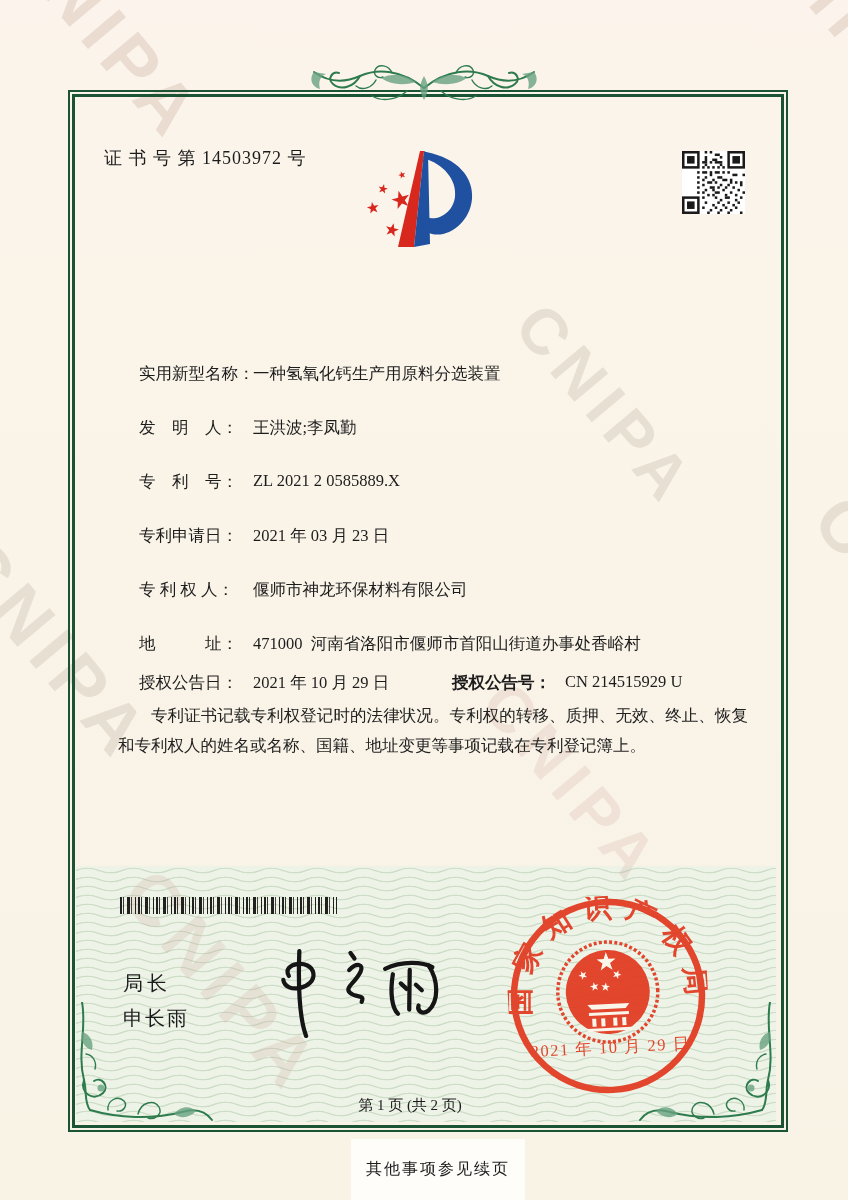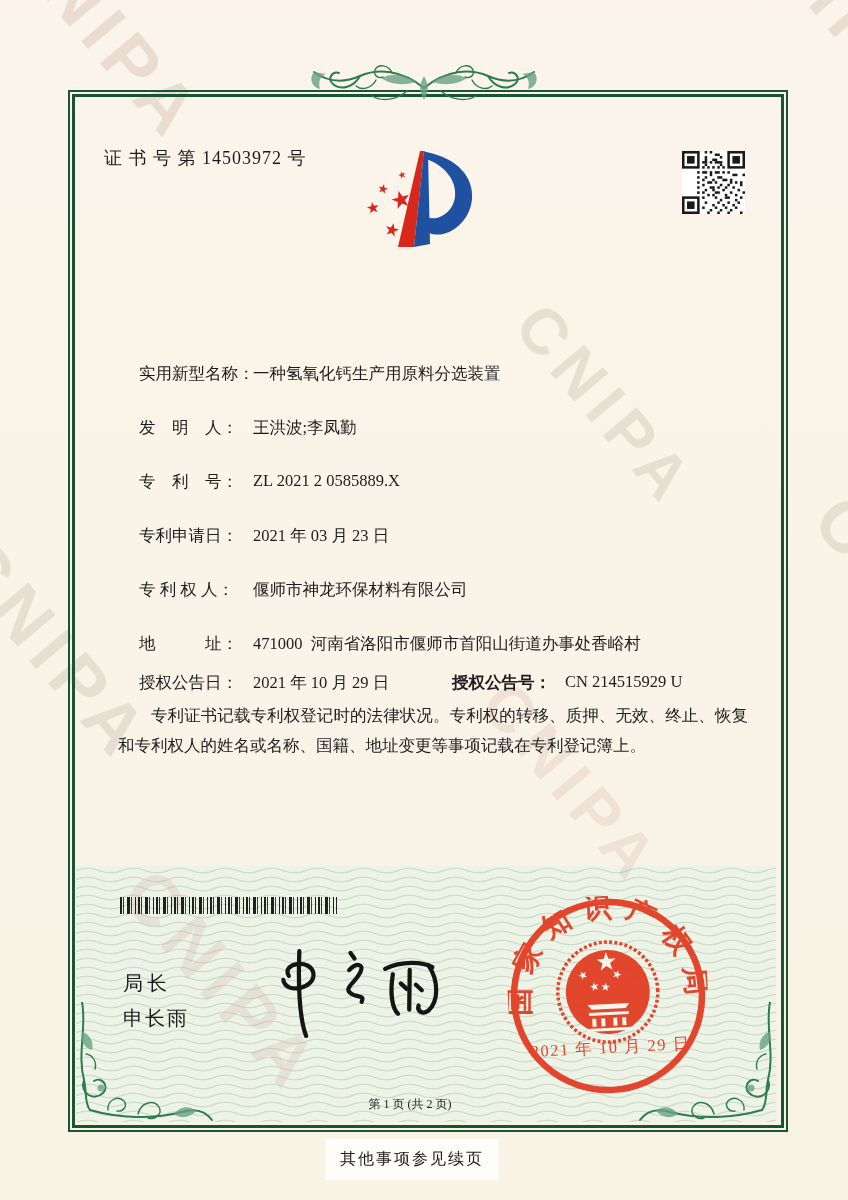--- a/index.html
+++ b/index.html
@@ -54,23 +54,23 @@
       #20201e 7px 10px,transparent 10px 11px,#45423c 11px 12px,transparent 12px 15px,
       #20201e 15px 16px,transparent 16px 18px);}
   .sig-title{position:absolute;left:123px;top:970px;font-size:20px;z-index:4;
     font-family:"Liberation Sans",sans-serif;letter-spacing:4px;text-align:right;}
   .sig-name{position:absolute;left:123px;top:1005px;font-size:20px;z-index:4;
     font-family:Liberation Mono, monospace;letter-spacing:2px;}
   .signature{position:absolute;left:250px;top:938px;width:196px;height:104px;z-index:5;transform:rotate(-2deg);}
   .seal{position:absolute;left:508px;top:896px;width:200px;height:200px;z-index:6;
     opacity:.93;transform:rotate(-3deg);}
   .page-info{position:absolute;left:60px;top:1096px;width:700px;text-align:center;
-    font-size:12px;z-index:4;white-space:pre;}
-  .cont-box{position:absolute;left:325px;top:1139px;background:#fffdfa;
-    padding:10px 15px;font-size:16px;letter-spacing:2px;z-index:4;}
+    font-size:15px;z-index:4;white-space:pre;}
+  .cont-box{position:absolute;left:351px;top:1139px;background:#fffdfa;
+    padding:20px 15px;font-size:16px;letter-spacing:2px;z-index:4;}
 </style>
 </head>
 <body>
 
 <div class="page">
 
   <svg width="0" height="0" style="position:absolute">
     <defs>
       <polygon id="star" points="0,-10 2.35,-3.1 9.5,-3.1 3.8,1.2 5.9,8.1 0,3.9 -5.9,8.1 -3.8,1.2 -9.5,-3.1 -2.35,-3.1"></polygon>
       <pattern id="wave" width="46" height="9" patternUnits="userSpaceOnUse">

